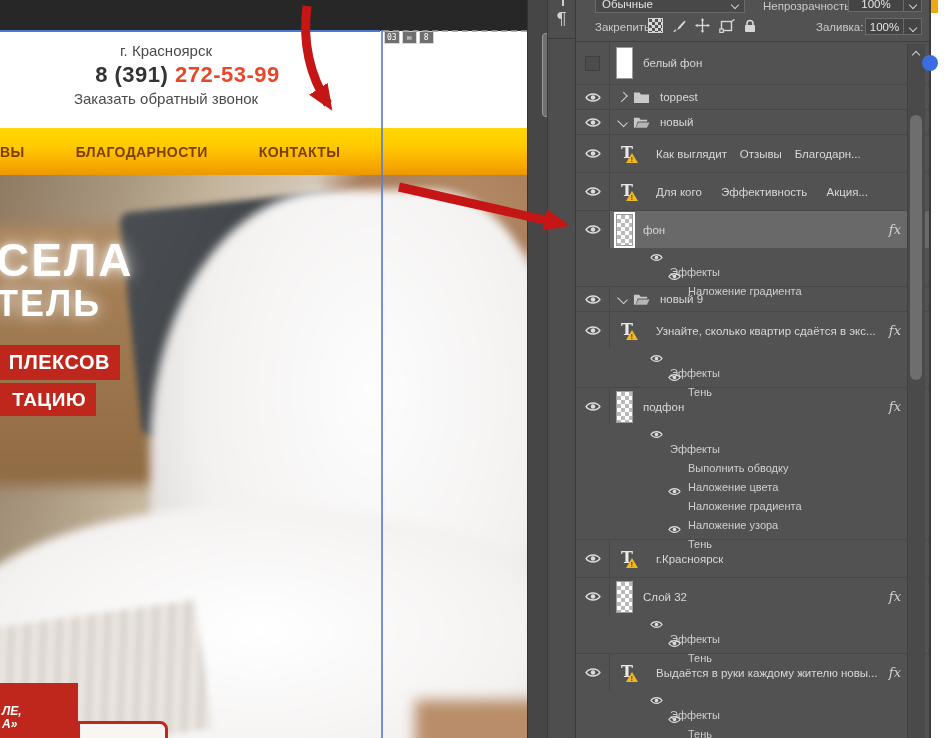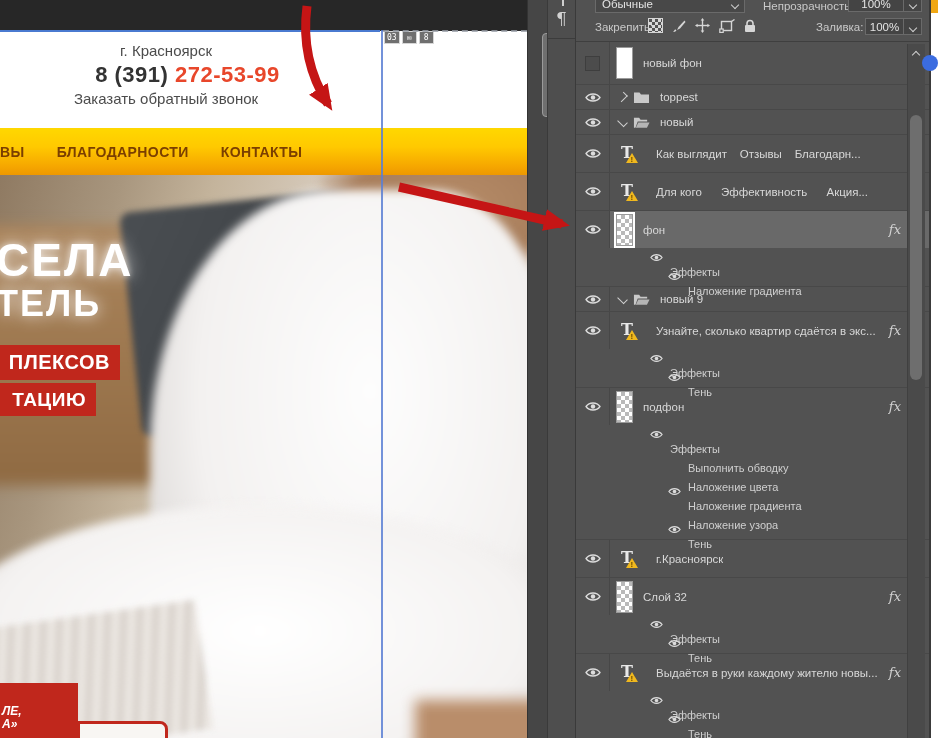--- a/index.html
+++ b/index.html
@@ -11,21 +11,21 @@
   .contact-block{position:absolute;left:0;top:10px;width:332px;text-align:center;}
   .contact-city{font-size:15px;color:#4c4c4c;line-height:20px;}
   .contact-phone{font-size:22px;font-weight:bold;color:#333333;line-height:27px;letter-spacing:.5px;padding-left:43px;}
   .contact-phone .phone-num{color:#e8472b;}
   .contact-callback{font-size:15px;color:#4c4c4c;line-height:22px;}
   .badges{position:absolute;left:384px;top:31px;display:flex;gap:2px;}
   .badge{height:11px;min-width:9px;padding:0 2px;background:#6f6f6f;border:1px solid #d6d6d6;color:#fff;
          font-size:8px;line-height:11px;text-align:center;font-family:"DejaVu Sans Mono",monospace;}
   .menu-bar{position:absolute;left:0;top:128px;width:527px;height:47px;
             background:linear-gradient(#ffd800 0%,#ffc900 40%,#f6a800 80%,#ee9800 100%);
-            border-bottom:3px solid #e08b00;display:flex;align-items:center;gap:32px;}
+            border-bottom:3px solid #e08b00;display:flex;align-items:center;gap:51px;}
   .menu-item{font-size:14px;font-weight:bold;color:#7b3f00;letter-spacing:.4px;white-space:nowrap;}
   .menu-item:first-child{margin-left:0px;}
   
   .photo{position:absolute;left:0;top:175px;width:527px;height:563px;overflow:hidden;
          background:linear-gradient(105deg,#8f7a62 0%,#a8967e 18%,#c4b49c 32%,#d6cabb 48%,#e3dcd4 65%,#e8e2da 100%);}
   .photo>div{position:absolute;}
   .ph-desk-left{left:-40px;top:50px;width:230px;height:260px;background:linear-gradient(#ab855c,#8f6a42);filter:blur(7px);}
   .ph-monitor{left:130px;top:20px;width:340px;height:225px;background:linear-gradient(120deg,#4a4e52,#33373b);
               transform:rotate(-6deg);border-radius:10px;filter:blur(3px);}
   .ph-wood-gap{left:200px;top:275px;width:95px;height:125px;background:linear-gradient(#cfae82,#b08c58);filter:blur(3px);}
@@ -234,21 +234,21 @@
       <div class="val-box fill-chev"><span class="chev-d" style="margin-top:5px;"></span></div>
     </div>
 
     <div class="layers-list" id="layers-list">
         <div class="lrow first" style="height: 42px;">
           <div class="eye-cell">
             <span class="empty-check"></span>
           </div>
           <div class="row-content">
             <span class="thumb  "></span>
-       <span class="lname" style="margin-left:10px">новый фон</span>
+       <span class="lname" style="margin-left:10px">белый фон</span>
           </div>
         </div>
         <div class="lrow" style="height: 25px;">
           <div class="eye-cell">
             <svg width="16" height="11" viewBox="0 0 15 10">
               <path d="M1 5 C4 0.6 11 0.6 14 5 C11 9.4 4 9.4 1 5 Z" fill="none" stroke="#dcdcdc" stroke-width="1.3"></path>
               <circle cx="7.5" cy="5" r="2.1" fill="#dcdcdc"></circle>
             </svg>
           </div>
           <div class="row-content">

